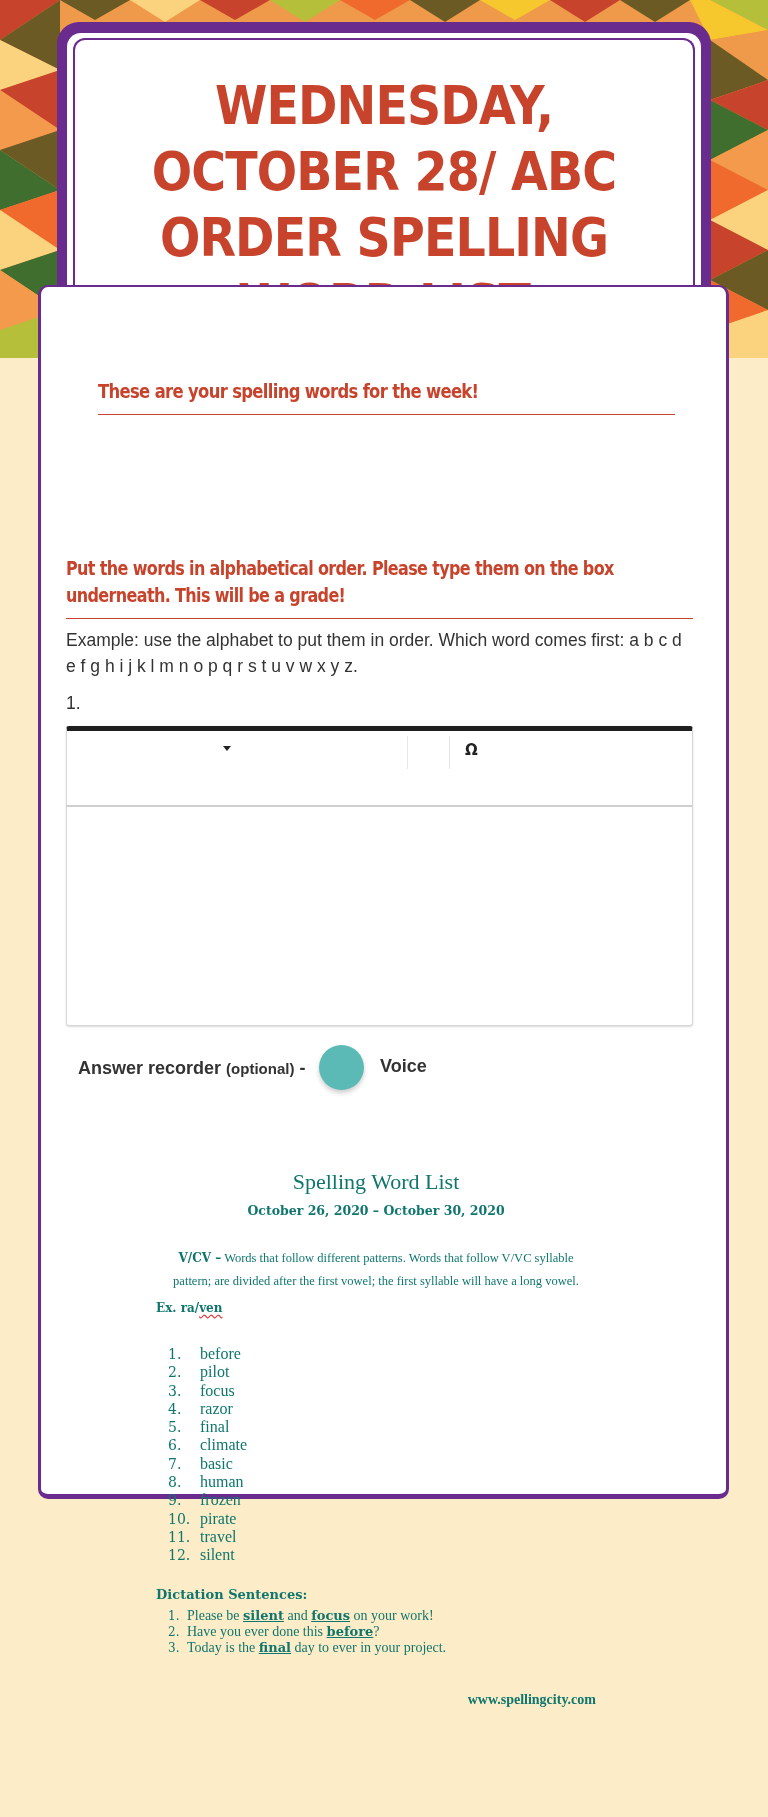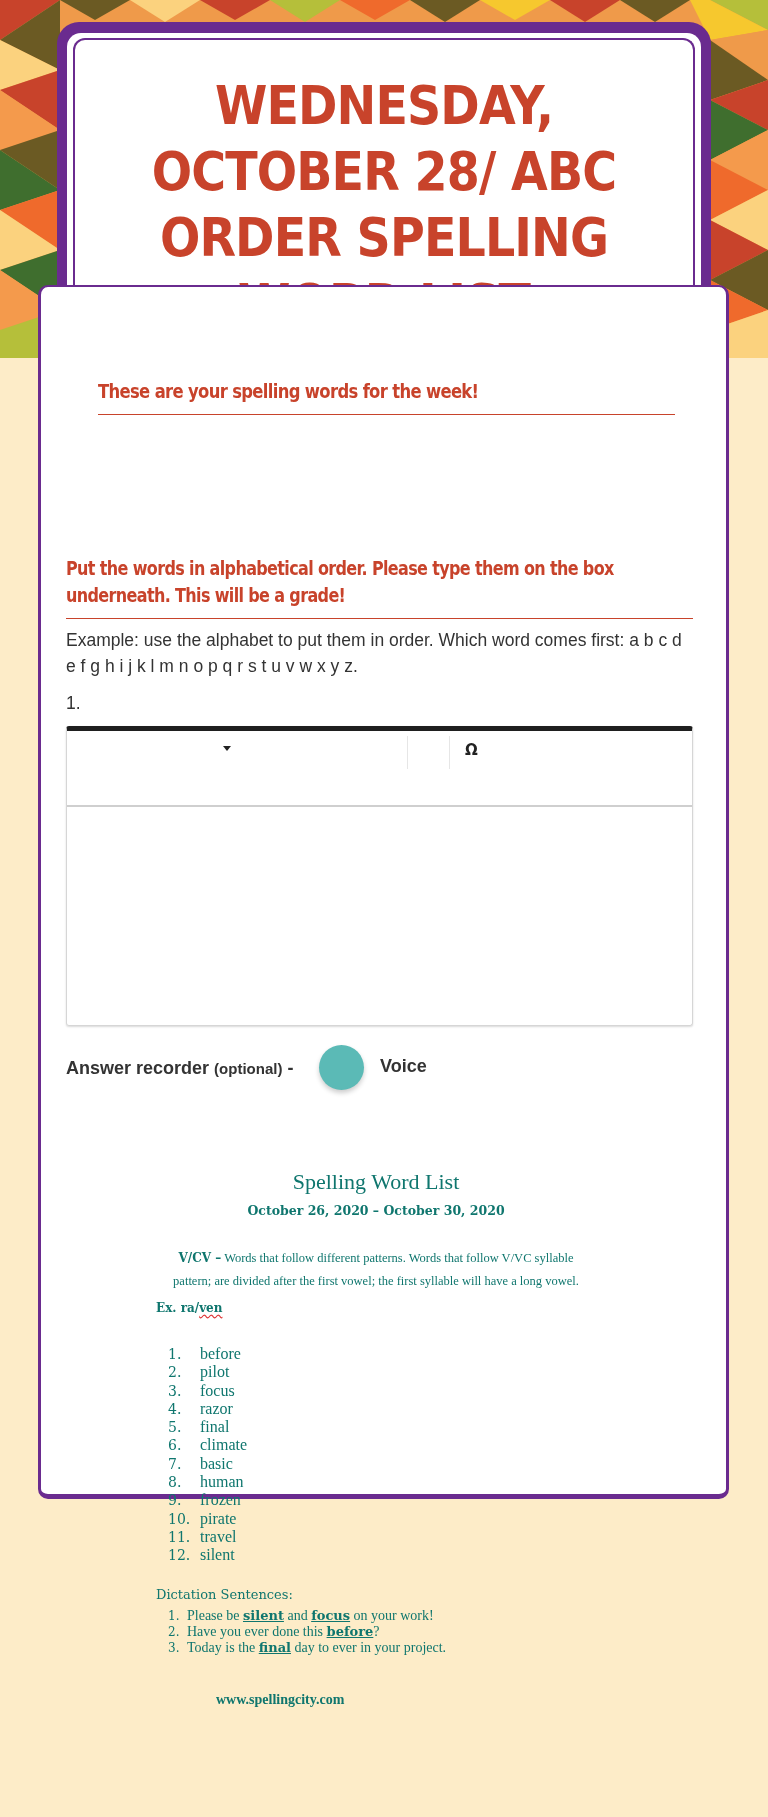--- a/index.html
+++ b/index.html
@@ -88,21 +88,21 @@
       font-family: "DejaVu Sans", sans-serif;
     }
     .answer {
       position: absolute; left: 0; top: 78px; right: 0; bottom: 0; border: none; resize: none;
       padding: 14px 15px; font-family: "Liberation Sans", sans-serif; font-size: 17.5px; color: #333; background: #fff;
     }
     .answer::placeholder { color: #a8a8a8; }
 
     .recorder { position: absolute; left: 25px; top: 758px; height: 46px; width: 400px; }
     .rec-label {
-      position: absolute; left: 0; top: 13px; font-weight: bold; font-size: 18px; color: #333;
+      position: absolute; left: 12px; top: 13px; font-weight: bold; font-size: 18px; color: #333;
       white-space: nowrap;
     }
     .rec-label .opt { font-size: 15px; }
     .rec-button {
       position: absolute; left: 253px; top: 0; width: 45px; height: 45px; border-radius: 50%;
       background: #5bbab6; box-shadow: 0 3px 5px rgba(0,0,0,0.2); border: none; cursor: pointer;
     }
     .rec-voice { position: absolute; left: 314px; top: 11px; font-weight: bold; font-size: 18px; color: #333; }
 
     
@@ -115,26 +115,26 @@
     .doc-desc {
       text-align: center; font-size: 12.5px; line-height: 23px; margin-top: 29px;
       font-family: "Liberation Serif", serif; padding: 0 5px;
     }
     .doc-desc b { font-family: "DejaVu Serif", serif; font-size: 12px; }
     .doc-ex { text-align: left; font-size: 12px; font-weight: bold; margin-top: 8px; }
     .doc-ex .squiggle { text-decoration: underline wavy #d33; text-underline-offset: 2px; }
     .word-list { list-style: none; margin-top: 30px; margin-left: 12px; font-family: "Liberation Serif", serif; }
     .word-list li { font-size: 16px; line-height: 18.3px; display: flex; }
     .word-list .num { width: 32px; font-family: "DejaVu Serif", serif; font-size: 14px; }
-    .dict-title { font-weight: normal; font-size: 13px; margin-top: 22px; margin-left: 0; }
+    .dict-title { font-weight: bold; font-size: 13px; margin-top: 22px; margin-left: 0; }
     .dict-list { list-style: none; margin-top: 6px; margin-left: 12px; font-family: "Liberation Serif", serif; }
     .dict-list li { font-size: 14px; line-height: 16px; display: flex; }
     .dict-list .num { width: 19px; font-family: "DejaVu Serif", serif; font-size: 12px; }
     .dict-list b { text-decoration: underline; font-family: "DejaVu Serif", serif; font-size: 13px; }
-    .doc-url { text-align: left; font-weight: bold; font-size: 14px; margin-top: 36px; margin-left: 60px; font-family: "Liberation Serif", serif; }
+    .doc-url { text-align: right; font-weight: bold; font-size: 14px; margin-top: 36px; margin-left: 60px; font-family: "Liberation Serif", serif; }
   </style>
 </head>
 <body>
 
 <div class="pattern">
   <svg width="768" height="358" viewBox="0 0 768 358" xmlns="http://www.w3.org/2000/svg">
     <rect width="768" height="358" fill="#ef9a4a"></rect>
 
     <polygon points="0,0 60,0 0,40" fill="#c8432b"></polygon>
     <polygon points="0,40 60,0 60,70" fill="#6b5a23"></polygon>

